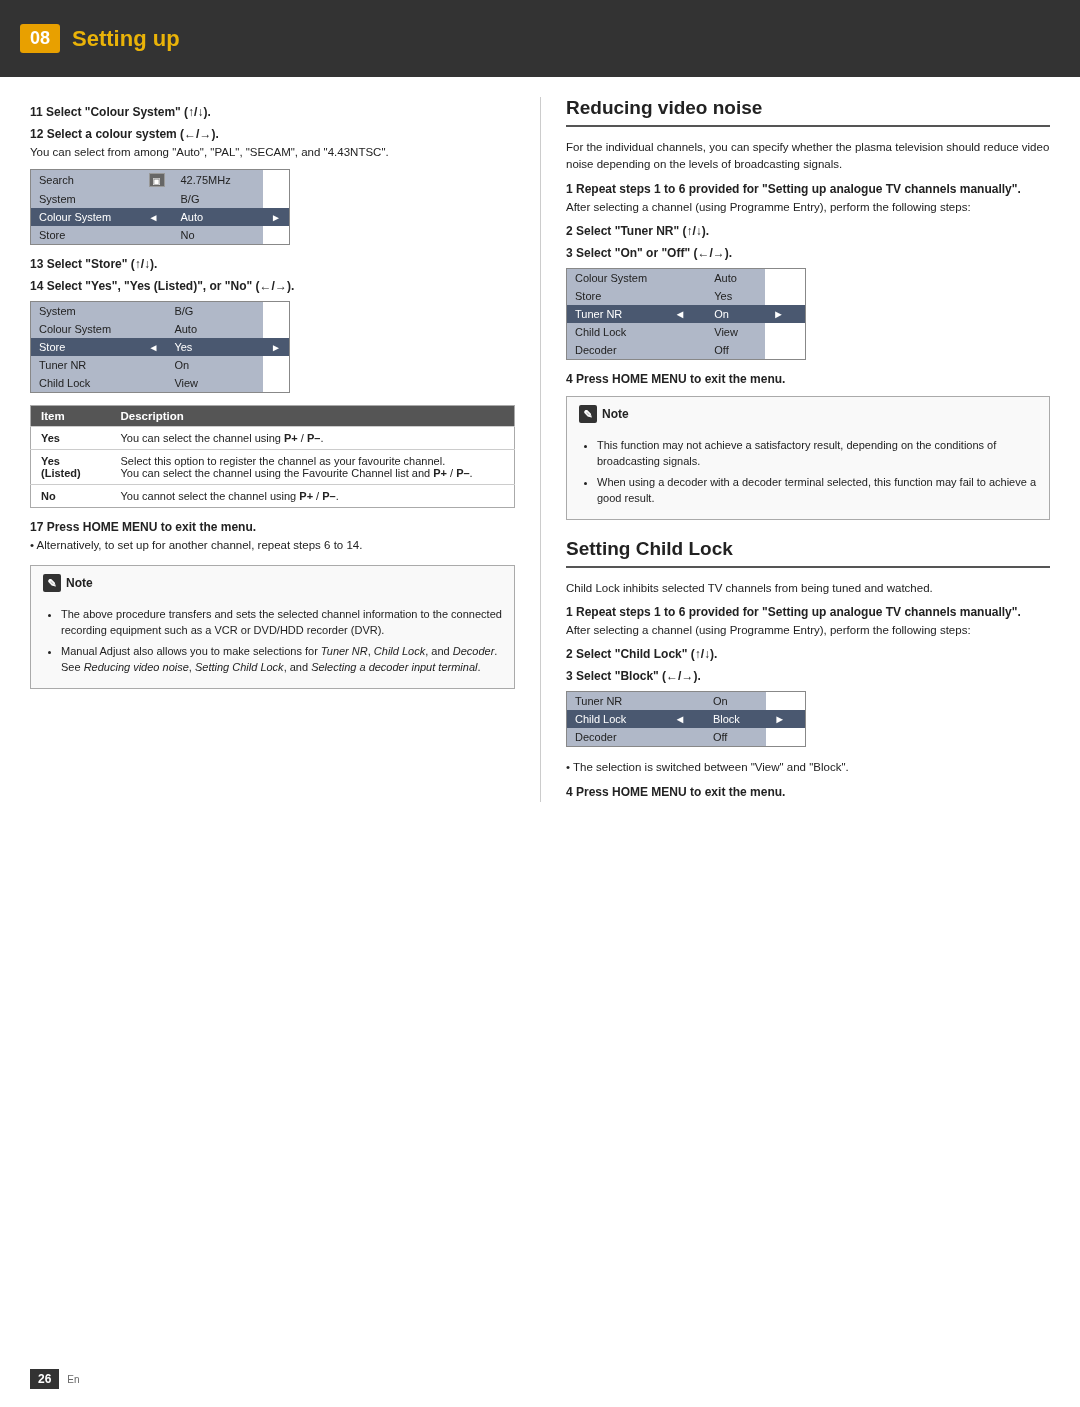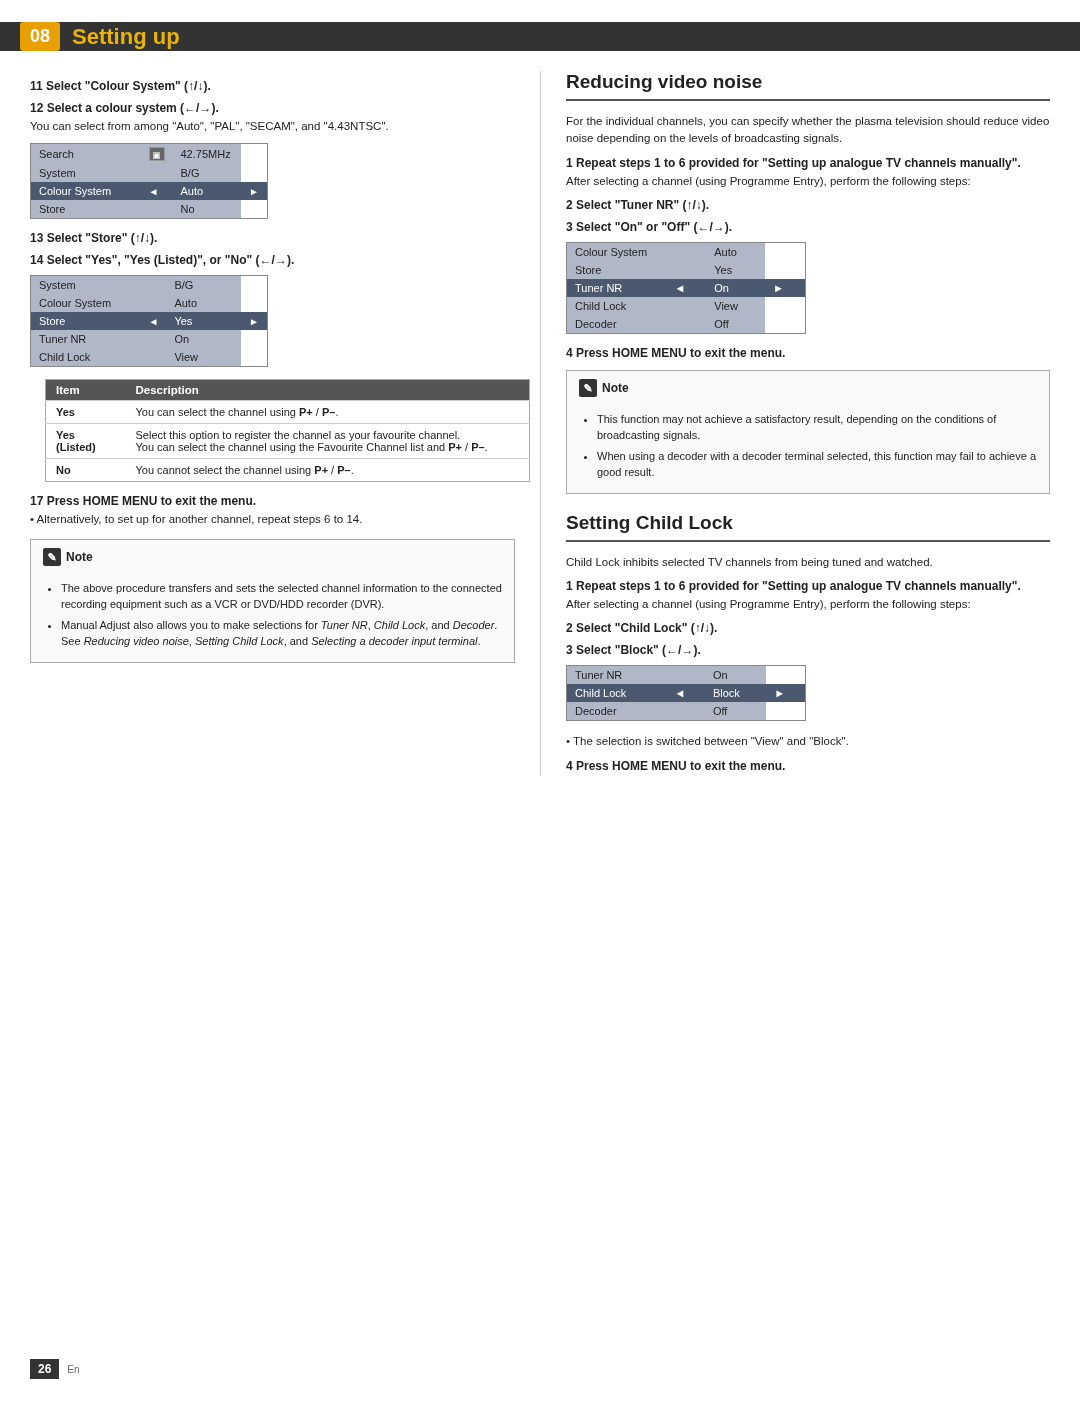--- a/index.html
+++ b/index.html
@@ -9,26 +9,25 @@
       background: #fff;
       color: #222;
       width: 1080px;
       min-height: 1407px;
     }
 
     
     .page-header {
       background: #333;
       color: #fff;
-      padding: 0 20px;
+      padding: 24px 20px;
       display: flex;
       align-items: center;
       gap: 12px;
       margin-bottom: 20px;
-      margin-top: 22px;
     }
     .page-header .chapter-num {
       background: #e8a000;
       color: #fff;
       font-size: 18px;
       font-weight: bold;
       padding: 4px 10px;
       border-radius: 3px;
     }
     .page-header .chapter-title {
@@ -71,21 +70,21 @@
     }
     .step-body {
       margin: 2px 0 8px 0;
       font-size: 11.5px;
       line-height: 1.5;
     }
 
     
     .menu-table {
       border-collapse: collapse;
-      width: 238px;
+      width: 260px;
       margin: 8px 12px 12px 0;
       border: 1px solid #888;
     }
     .menu-table td {
       padding: 3px 8px;
       font-size: 11px;
       border: none;
     }
     .menu-table tr {
       background: #b0b8c8;
@@ -116,21 +115,21 @@
       font-size: 9px;
       text-align: center;
       color: #fff;
       line-height: 14px;
     }
 
     
     .desc-table {
       border-collapse: collapse;
       width: 100%;
-      margin: 12px 15px;
+      margin: 12px 0;
       border: 1px solid #aaa;
     }
     .desc-table th {
       background: #555;
       color: #fff;
       padding: 4px 10px;
       text-align: left;
       font-size: 11.5px;
     }
     .desc-table td {
@@ -177,21 +176,21 @@
     }
     .note-box ul li {
       font-size: 11px;
       line-height: 1.5;
       margin-bottom: 4px;
     }
 
     
     .page-footer {
       position: fixed;
-      bottom: 28px;
+      bottom: 18px;
       left: 30px;
       display: flex;
       align-items: center;
       gap: 8px;
     }
     .page-num-box {
       background: #333;
       color: #fff;
       font-size: 12px;
       font-weight: bold;

